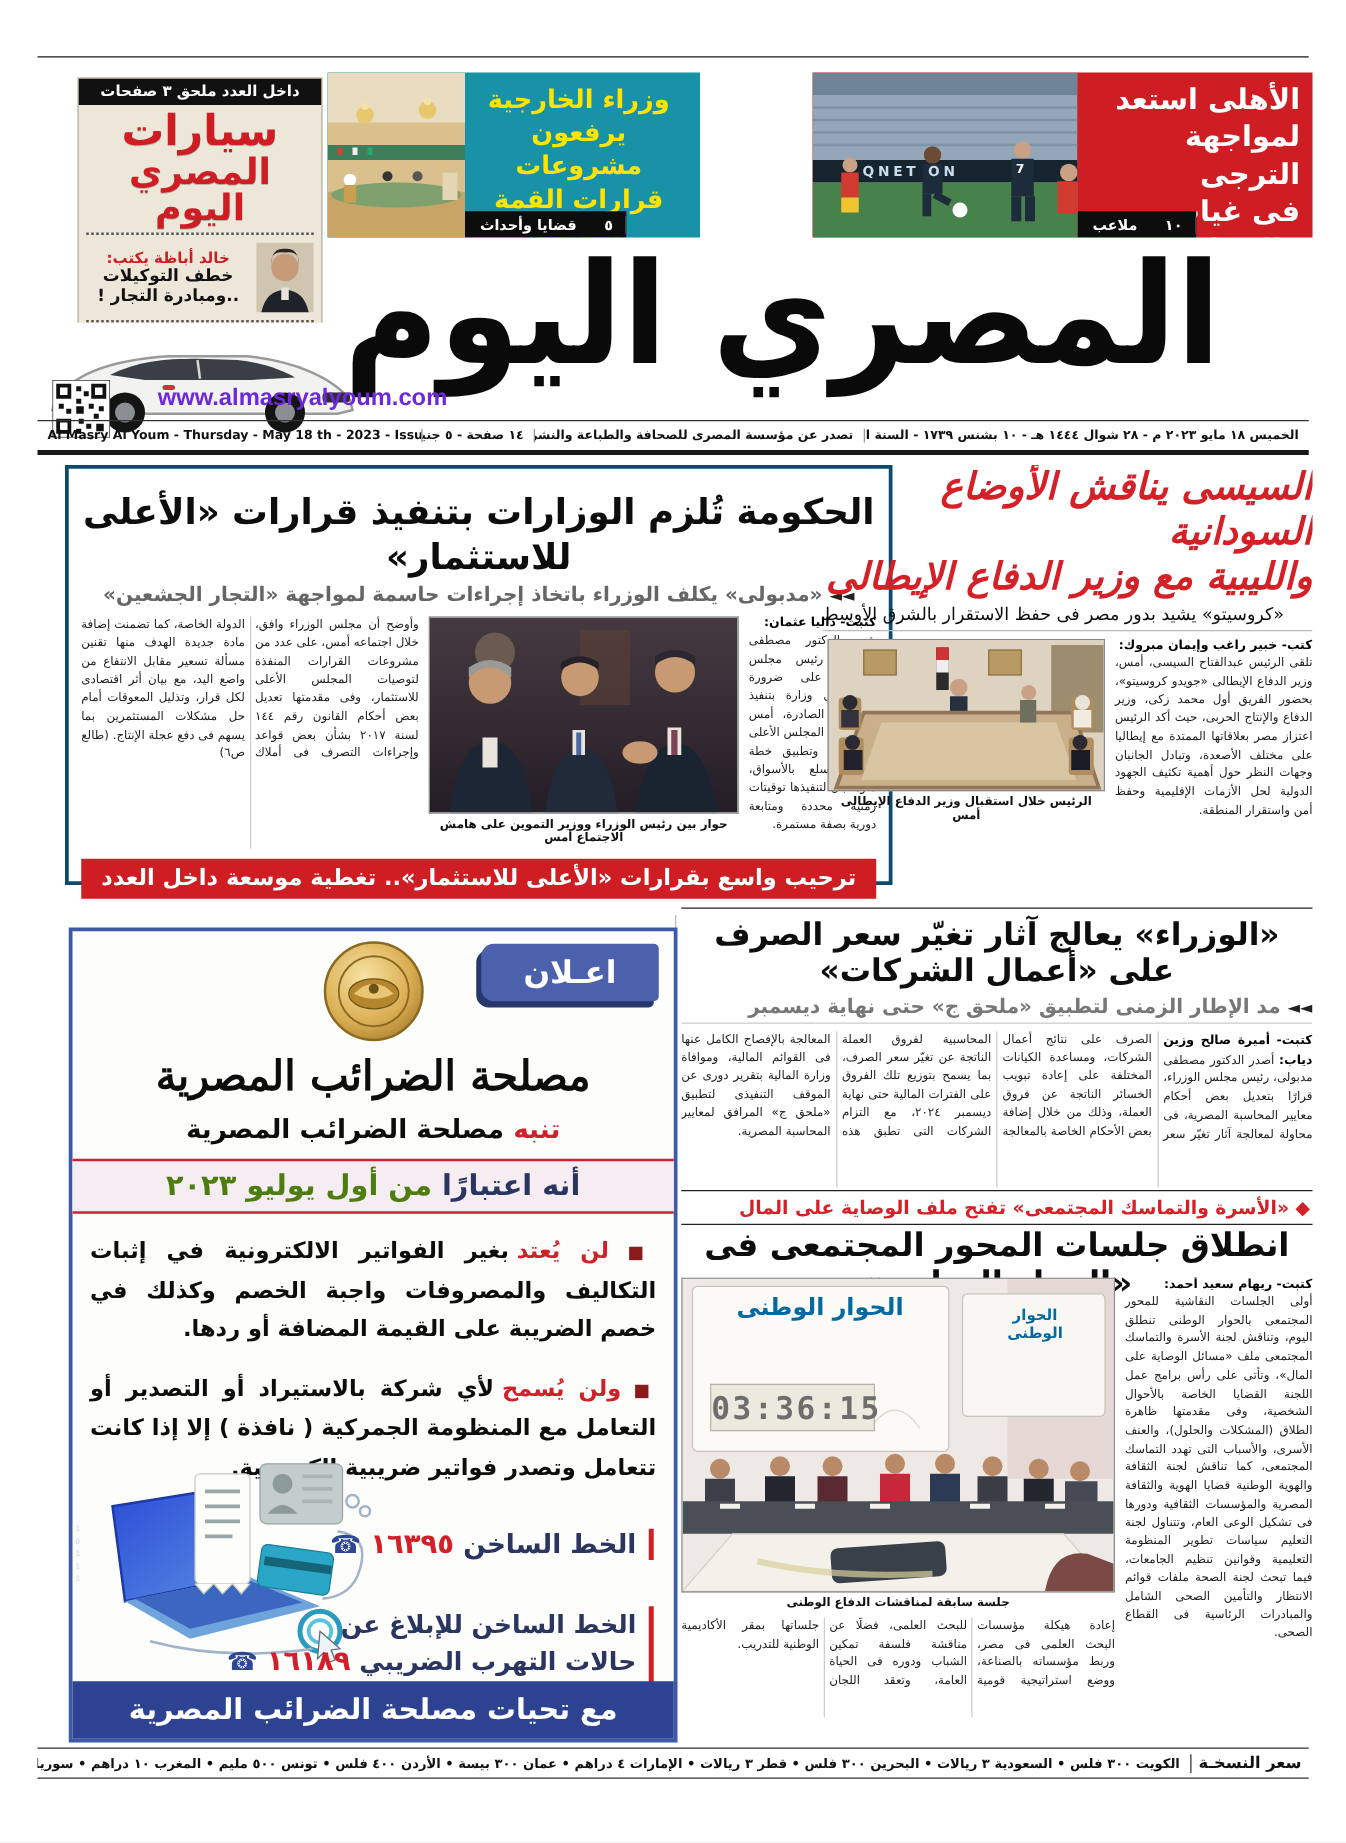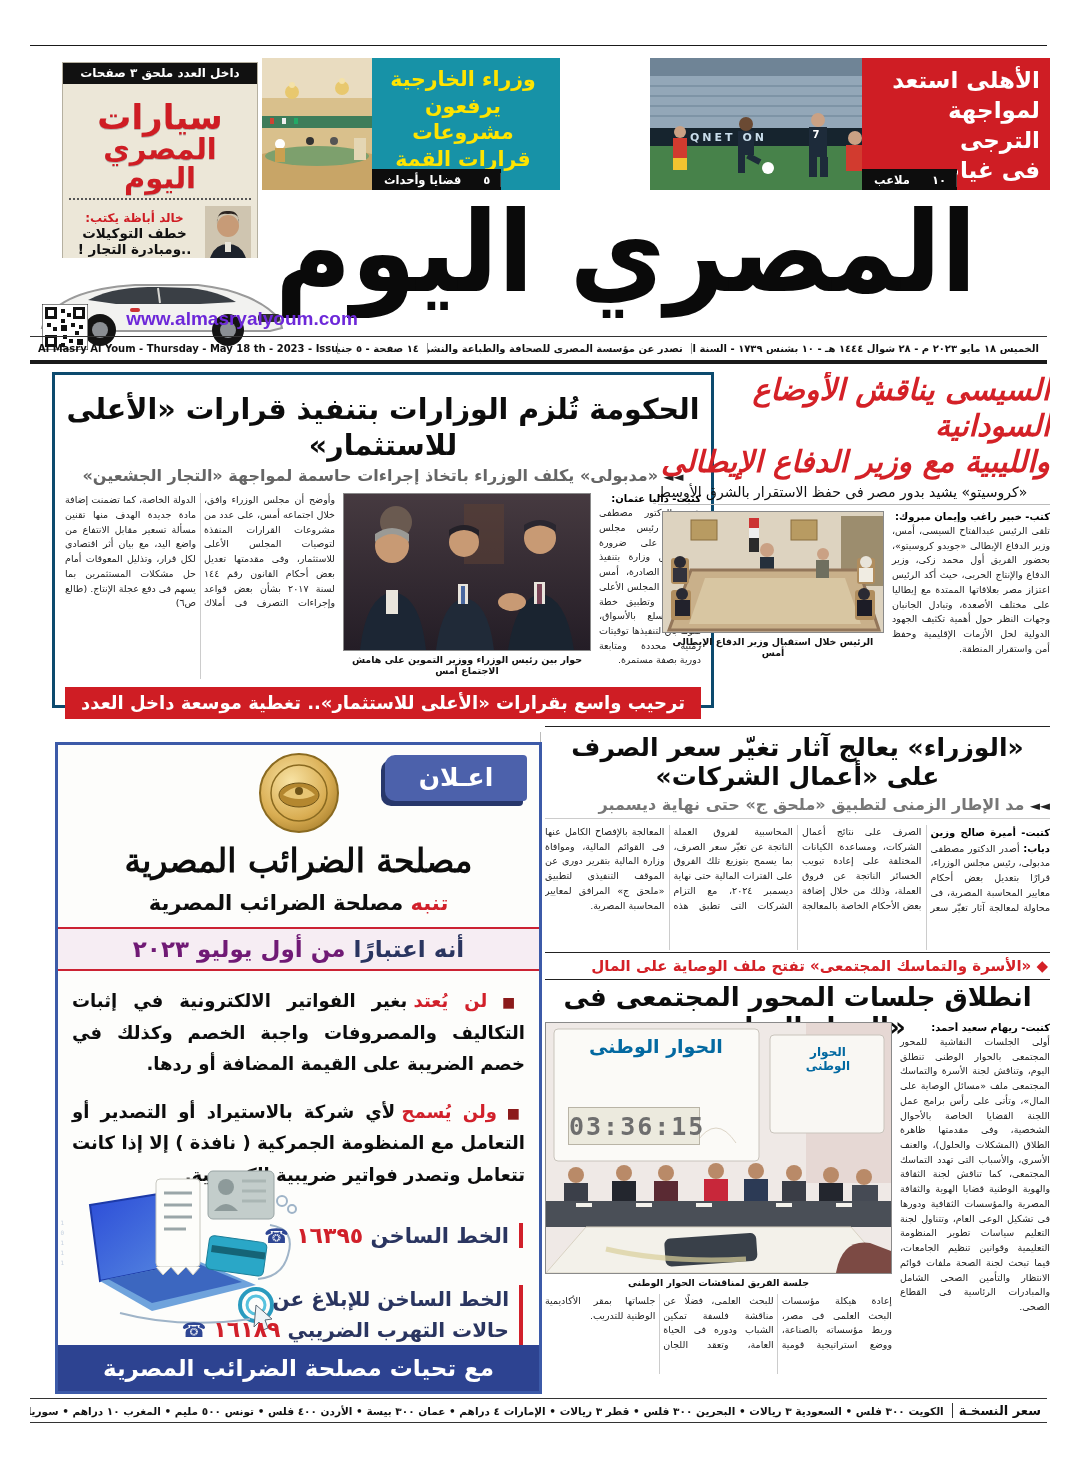--- a/index.html
+++ b/index.html
@@ -4,21 +4,21 @@
 <style>
   * { margin:0; padding:0; box-sizing:border-box; }
   html,body { background:#e8e8e8; }
   body { font-family:"DejaVu Sans", "Liberation Sans", sans-serif; }
   .page { position:relative; width:1077px; height:1474px; margin:0 auto; background:#ffffff; overflow:hidden; direction:rtl; }
   .abs { position:absolute; }
   .rule { background:#1a1a1a; }
   
   .cars-box { left:62px; top:62px; width:196px; height:286px; background:#ece7d8; border:1px solid #b5b0a0; }
   .cars-banner { background:#111; color:#fff; font-size:12px; font-weight:bold; text-align:center; padding:3px 0 4px; }
-  .cars-title { text-align:center; color:#cf1d24; font-weight:900; line-height:1.02; padding-top:16px; text-shadow:0 1px 0 #8888; }
+  .cars-title { text-align:center; color:#cf1d24; font-weight:900; line-height:1.02; padding-top:4px; text-shadow:0 1px 0 #8888; }
   .cars-title .l1 { font-size:34px; display:block; }
   .cars-title .l2 { font-size:29px; display:block; }
   .dotrule { border-top:2px dotted #555; margin:4px 6px; }
   .colrow { display:flex; gap:5px; padding:2px 6px; align-items:center; }
   .colrow .txt { flex:1; text-align:center; }
   .col-lead { color:#cf1d24; font-size:12px; font-weight:bold; }
   .col-l1,.col-l2 { font-size:13.5px; font-weight:900; color:#111; }
   .ferrari { text-align:center; color:#cf1d24; font-weight:900; }
   .ferrari .f1 { font-size:16.5px; display:block; }
   .ferrari .f2 { font-size:15.5px; display:block; }
@@ -82,21 +82,21 @@
   .timer { position:absolute; left:22px; top:84px; width:132px; height:38px; background:#eceade; border:1px solid #b9b4a6; color:#6e6e6e; font-weight:bold; font-size:25px; letter-spacing:2px; text-align:center; line-height:38px; direction:ltr; font-family:"DejaVu Sans Mono", monospace; }
   .board-sign { position:absolute; left:40px; top:73px; color:#c8dcea; font-size:11px; font-weight:bold; letter-spacing:3px; direction:ltr; }
   
   .ad { left:55px; top:742px; width:487px; height:652px; border:3px solid #3c5aa8; background:#fdfdfb; }
   .ad-badge { position:absolute; top:10px; right:12px; width:142px; height:46px; background:#4c61ab; border-radius:10px 4px 4px 10px; box-shadow:-4px 5px 0 #27376b; color:#fff; font-size:25px; font-weight:900; text-align:center; line-height:46px; }
   .ad-seal { position:absolute; top:6px; left:50%; transform:translateX(-50%); }
   .ad-title { position:absolute; top:96px; width:100%; text-align:center; font-size:33px; font-weight:900; color:#0d0d0d; font-family:"DejaVu Serif", serif; }
   .ad-notice { position:absolute; top:146px; width:100%; text-align:center; font-size:21px; font-weight:900; color:#0d0d0d; }
   .ad-notice .lead { color:#d1202a; }
   .ad-effective { position:absolute; top:182px; left:0; right:0; height:44px; background:#f6edf3; border-top:2px solid #c23; border-bottom:2px solid #c23; text-align:center; font-size:23px; font-weight:900; color:#2a3560; line-height:40px; }
-  .ad-effective .lead2 { color:#701a75; }
+  .ad-effective .lead2 { color:#4d7c0f; }
   .ad-bullets { position:absolute; top:240px; right:14px; left:14px; }
   .ad-bullet { font-size:18px; font-weight:900; color:#0d0d0d; text-align:justify; line-height:1.75; margin-bottom:16px; }
   .ad-bullet .sq { color:#8b1a1a; font-size:14px; }
   .ad-bullet .lead { color:#d1202a; }
   .ad-laptop { position:absolute; left:2px; bottom:54px; width:252px; height:172px; }
   .hotline { position:absolute; right:16px; border-right:4px solid #d1202a; padding-right:10px; color:#2a3560; font-weight:900; text-align:right; }
   .hotline .num { color:#d1202a; font-size:22px; }
   .hotline .ph { color:#2e4693; font-size:20px; }
   .hl1 { top:478px; font-size:21px; }
   .hl2 { top:540px; font-size:20px; line-height:1.45; }
@@ -426,21 +426,21 @@
             </g>
           <path d="M0 250 L40 204 L305 204 L345 250 Z" fill="#f3f1ea" stroke="#d8d2c2"></path>
           <rect x="118" y="216" width="92" height="28" rx="6" fill="#394049" transform="rotate(-4 118 216)"></rect>
           <path d="M290 250 q6 -34 34 -30 l21 8 L345 250 Z" fill="#7c4a44"></path>
           <path d="M60 226 q60 14 140 10" stroke="#d9cf9a" stroke-width="5" fill="none" opacity="0.7"></path>
         </svg>
         <div class="screen-title" style="left:40px; top:12px; width:140px; font-size:19px;">الحوار الوطنى</div>
         <div class="screen-title" style="left:240px; top:22px; width:84px; font-size:12px;">الحوار الوطنى</div>
         <div class="timer">03:36:15</div>
       </div>
-      <div class="caption">جلسة الفريق لمناقشات الحوار الوطنى</div>
+      <div class="caption">جلسة سابقة لمناقشات الدفاع الوطنى</div>
       <div class="dlg-below body-txt">إعادة هيكلة مؤسسات البحث العلمى فى مصر، وربط مؤسساته بالصناعة، ووضع استراتيجية قومية للبحث العلمى، فضلًا عن مناقشة فلسفة تمكين الشباب ودوره فى الحياة العامة، وتعقد اللجان جلساتها بمقر الأكاديمية الوطنية للتدريب.</div>
     </div>
   </div>
 
   <div class="abs ad">
     <div class="ad-badge">اعـلان</div>
     <svg class="ad-seal" width="82" height="84" viewBox="0 0 82 84">
       <defs>
           <radialGradient id="gold" cx="0.4" cy="0.35" r="0.8">
         <stop offset="0" stop-color="#f8e3a4"></stop>

